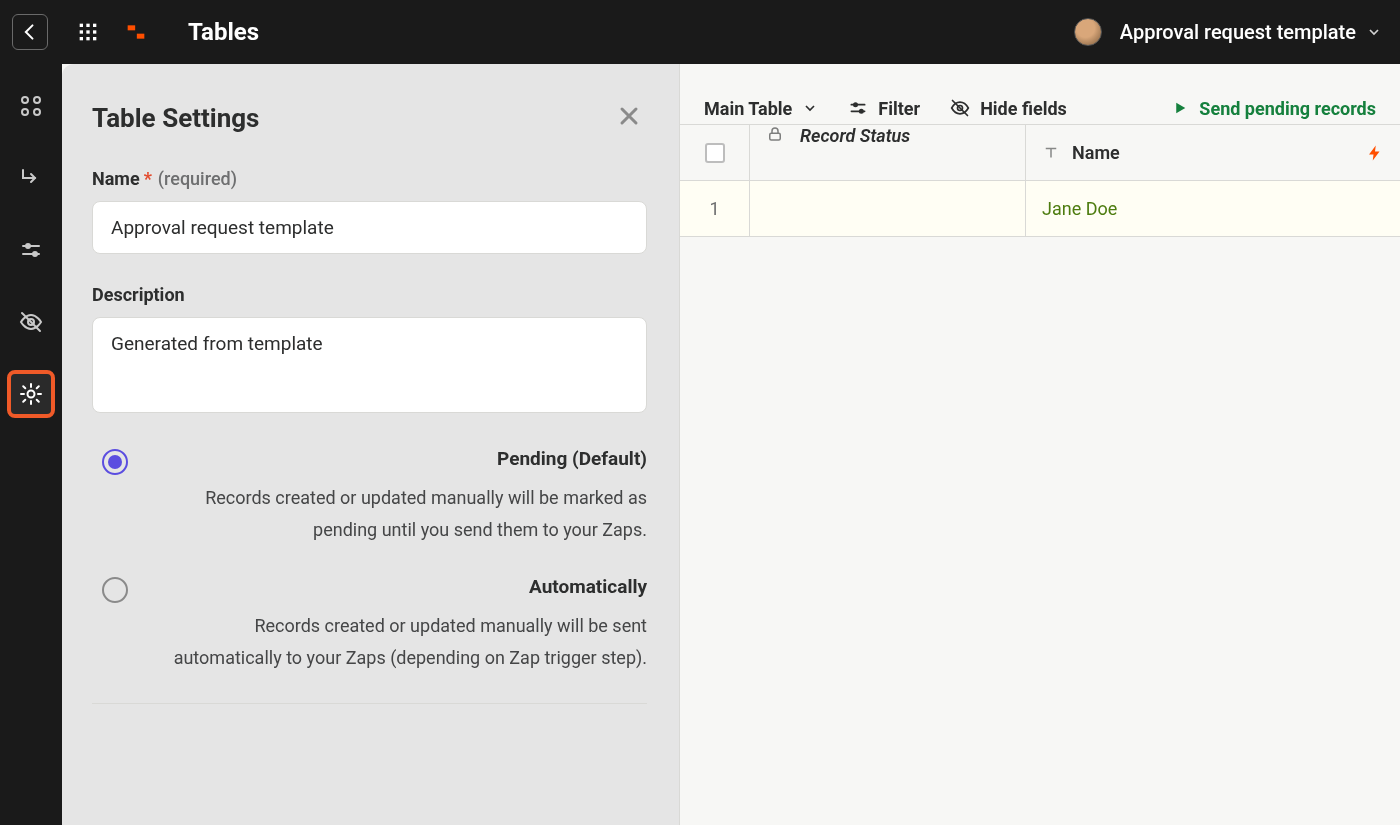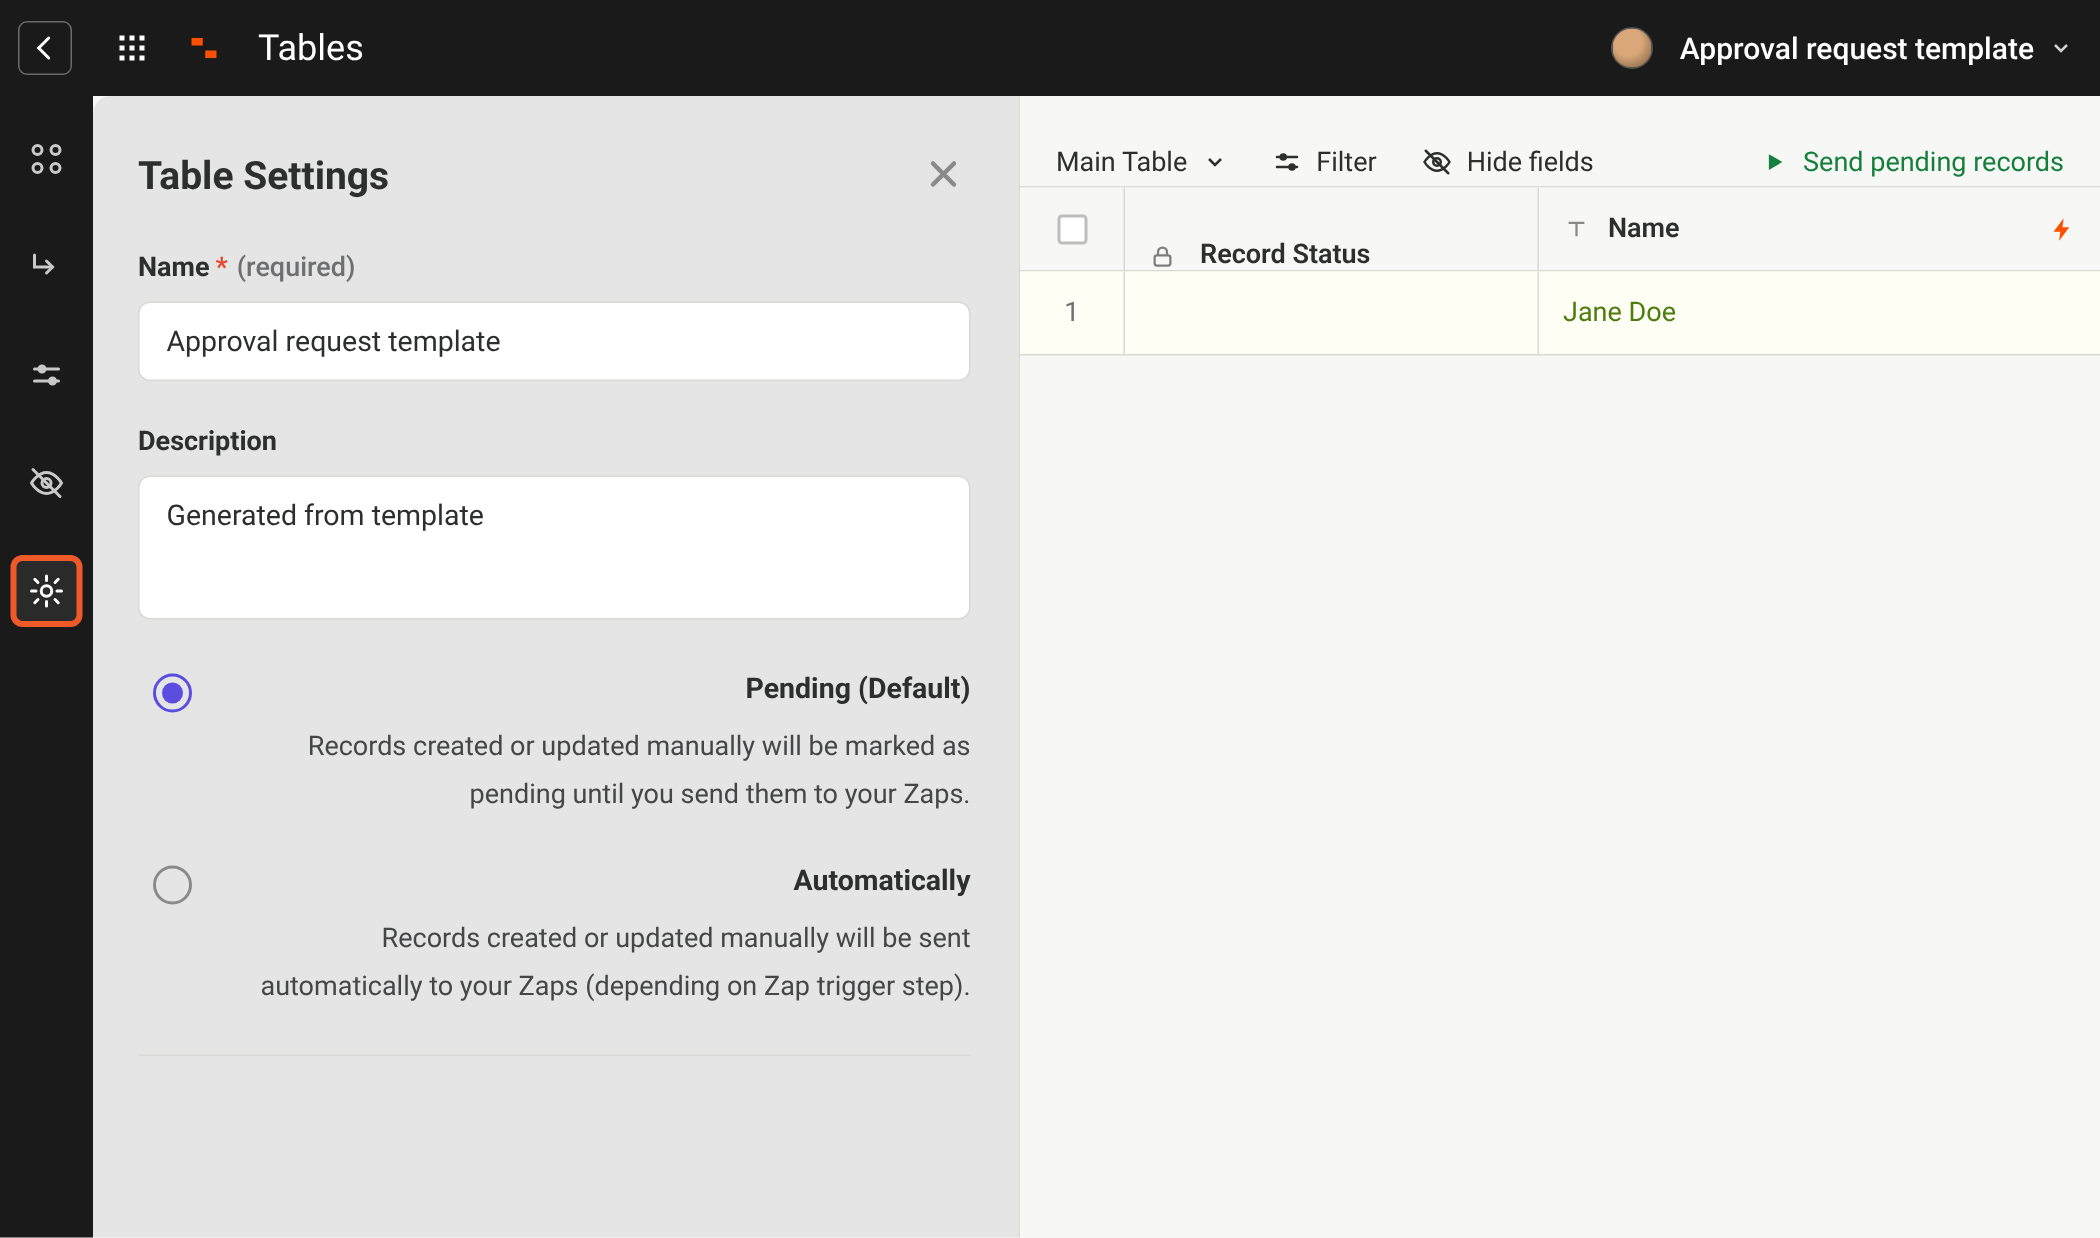--- a/index.html
+++ b/index.html
@@ -17,21 +17,21 @@
 
   
   .topbar{
     position:absolute; left:0; top:0; right:0; height:var(--header-h);
     background:var(--dark-bg); color:#fff; display:flex; align-items:center;
     padding:0 18px 0 12px; gap:18px;
   }
   .back-btn{ width:36px; height:36px; border:1px solid #6a6a6a; border-radius:6px; display:flex; align-items:center; justify-content:center; color:#fff; cursor:pointer;}
   .apps-grid{ width:24px; height:24px; display:flex; align-items:center; justify-content:center; color:#fff; margin-left:10px; cursor:pointer;}
   .zap-logo{ width:24px; height:24px; display:flex; align-items:center; justify-content:center; margin-left:6px; }
-  .app-title{ font-size:24px; font-weight:400; margin-left:6px; }
+  .app-title{ font-size:24px; font-weight:700; margin-left:22px; }
   .header-spacer{ flex:1; }
   .avatar{ width:28px; height:28px; border-radius:50%; background: radial-gradient(circle at 40% 35%, #d9a77a 0 40%, #7a5a3a 100%); border:1px solid #555;}
   .table-switcher{ display:flex; align-items:center; gap:10px; font-size:20px; font-weight:500; cursor:pointer;}
   .table-switcher svg{ opacity:.8;}
 
   
   .rail{
     position:absolute; left:0; top:var(--header-h); bottom:0; width:var(--sidebar-w);
     background:var(--dark-bg); display:flex; flex-direction:column; align-items:center; padding-top:20px; gap:28px;
   }
@@ -75,36 +75,36 @@
   .radio-desc{ font-size:18px; line-height:1.75; color:#454647; }
 
   .rule{ height:1px; background:var(--border); margin-top:6px;}
 
   
   .tablearea{ flex:1; display:flex; flex-direction:column; min-width:0;}
   .toolbar{
     height:60px; display:flex; align-items:center; gap:30px; padding:0 24px; color:var(--text);
     background:#f7f7f5;
   }
-  .tool{ display:flex; align-items:center; gap:10px; font-size:18px; font-weight:400; cursor:pointer;margin-top:28px;}
+  .tool{ display:flex; align-items:center; gap:10px; font-size:18px; font-weight:700; cursor:pointer;margin-top:28px;}
   .tool.muted{ color:#15803d; cursor:default;}
   .tool svg{ flex:0 0 auto;}
   .spacer{ flex:1;}
 
   
   .grid{
     border-top:1px solid var(--border); display:flex; flex-direction:column; background:#f7f7f5; flex:1;
   }
   .grid-row{ display:flex; height:56px; align-items:stretch; }
   .grid-row.header{ border-bottom:1px solid var(--border); background:#f7f7f5;}
   .grid-row.body{ background:#fffef4; border-bottom:1px solid var(--border);}
 
   .col-check{ width:70px; border-right:1px solid var(--border); display:flex; align-items:center; justify-content:center;}
   .checkbox{ width:20px; height:20px; border:2px solid #bdbdbd; border-radius:3px; background:#fff;} 
-  .col-status{ width:276px; border-right:1px solid var(--border); display:flex; align-items:flex-end; gap:12px; padding:0 16px; font-size:18px; font-weight:600; color:var(--text);}
+  .col-status{ width:276px; border-right:1px solid var(--border); display:flex; align-items:flex-start; gap:12px; padding:0 16px; font-size:18px; font-weight:600; color:var(--text);font-style:italic;}
   .col-status .lock{ margin-left:auto; opacity:.6;}
   .col-name{ flex:1; display:flex; align-items:center; gap:12px; padding:0 16px; font-size:18px; font-weight:600; color:var(--text); justify-content:space-between; }
   .col-name-left{ display:flex; align-items:center; gap:12px; }
 
   
   .grid-row.body .col-check{ font-size:18px; color:#6e6f70; justify-content:center; }
   .grid-row.body .col-status{ font-weight:400; color:#2d2e2e;}
   .grid-row.body .col-name{ font-weight:400; color:#4d7c0f; justify-content:flex-start;}
   .bolt{ color:var(--zap-orange);}
 

